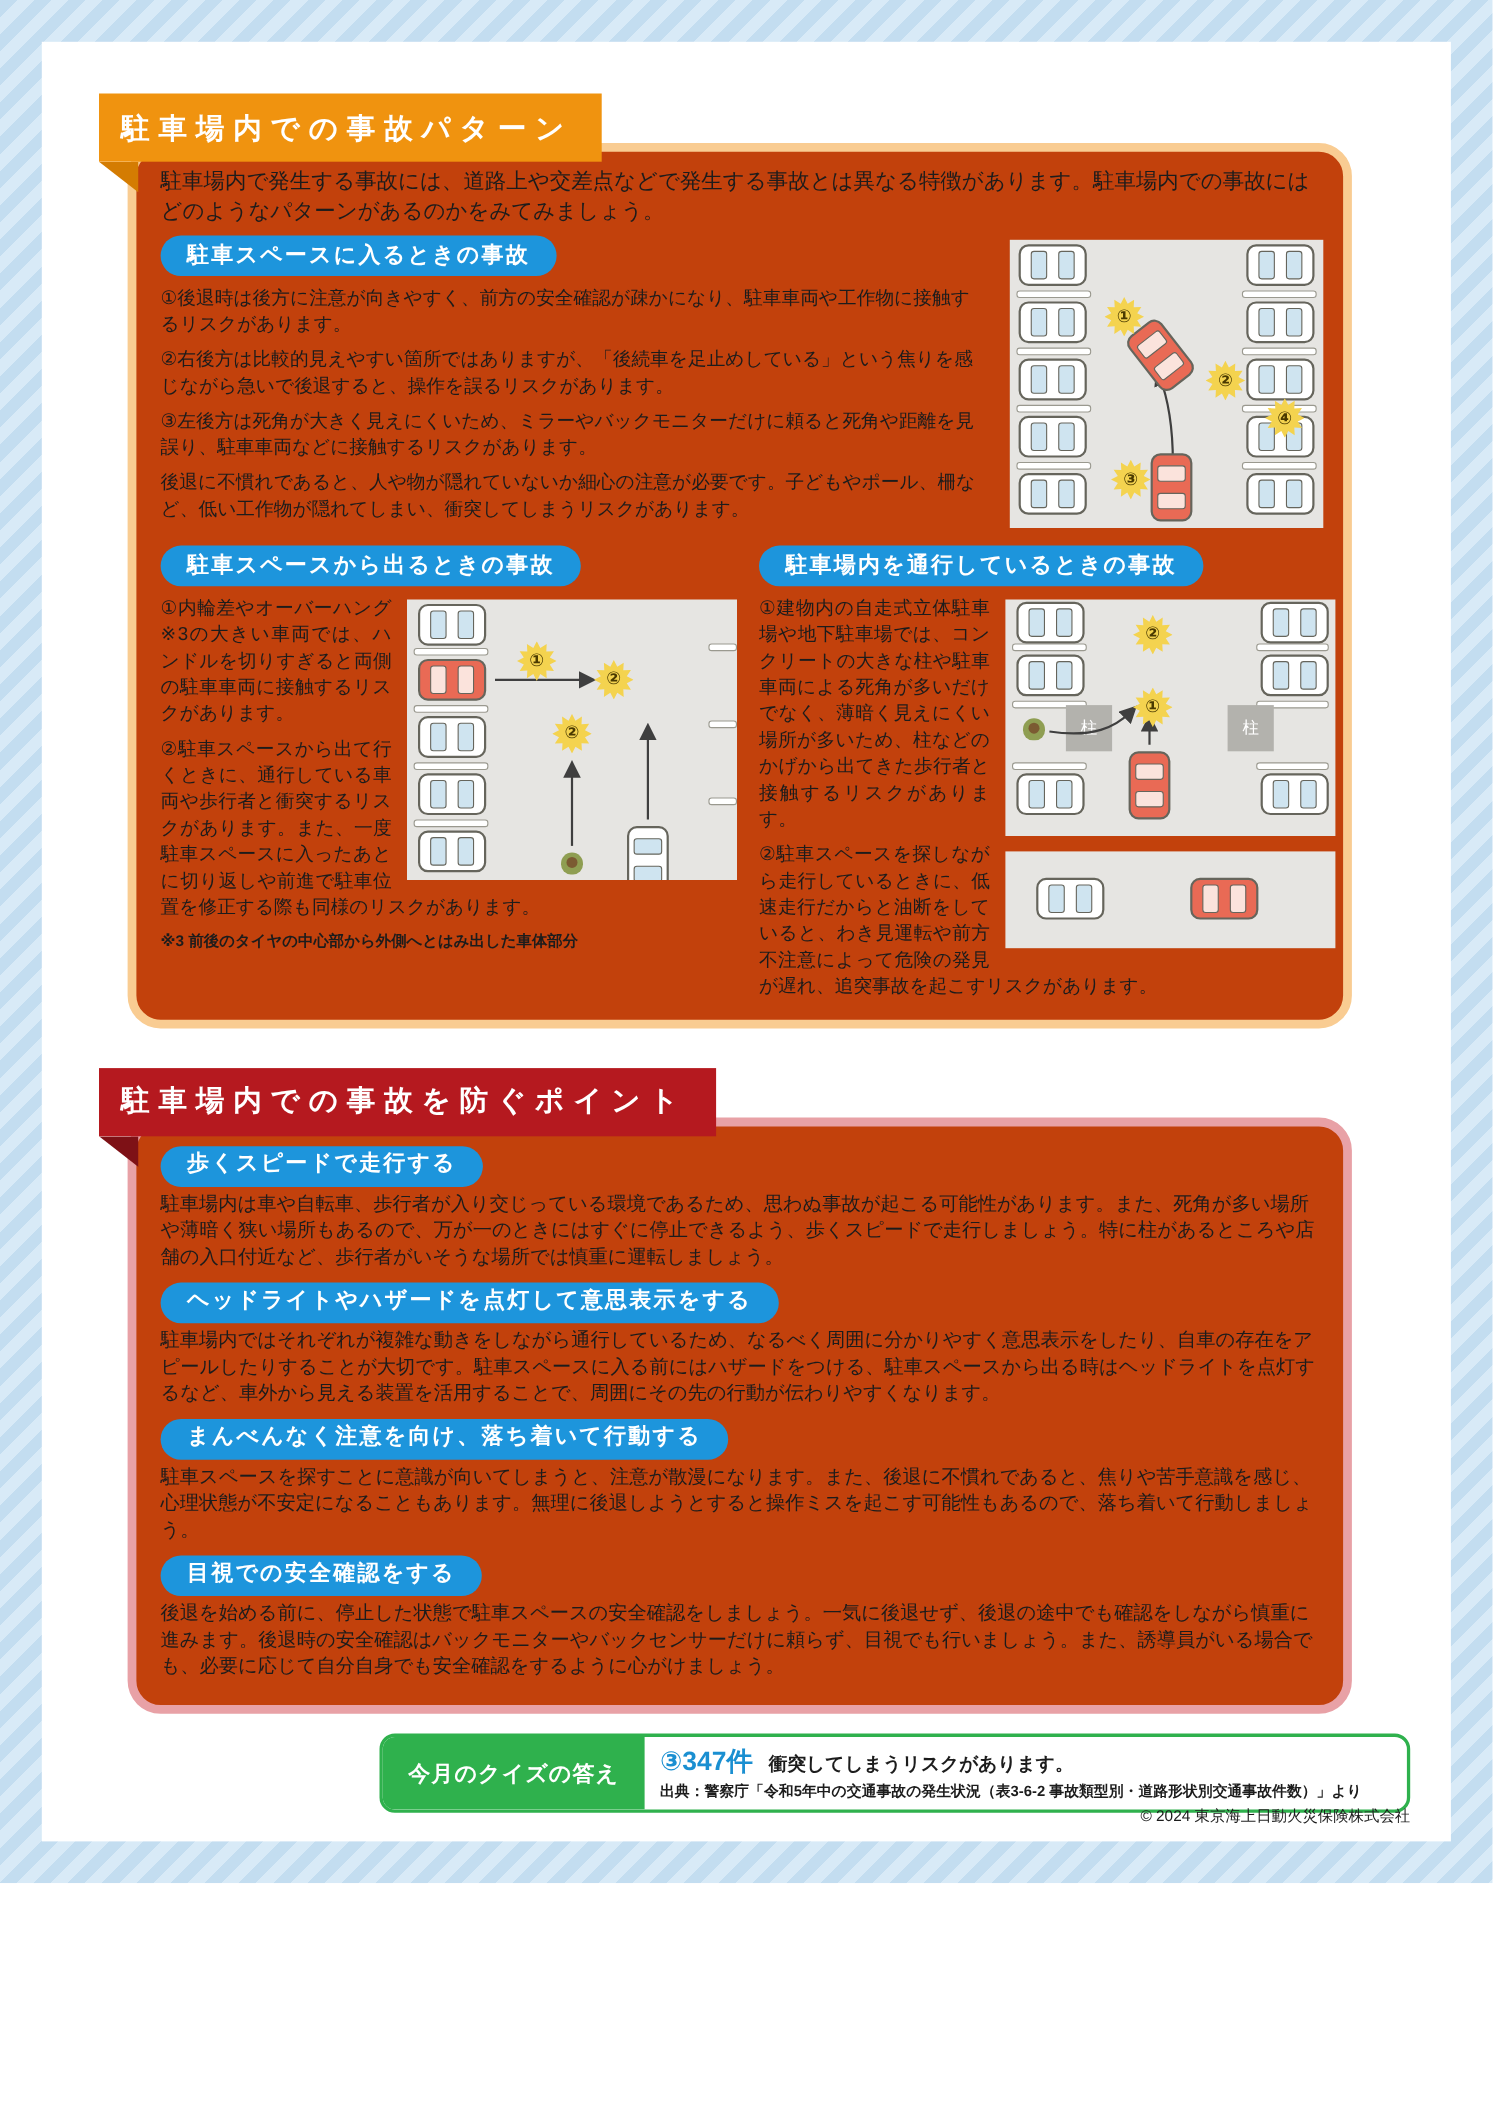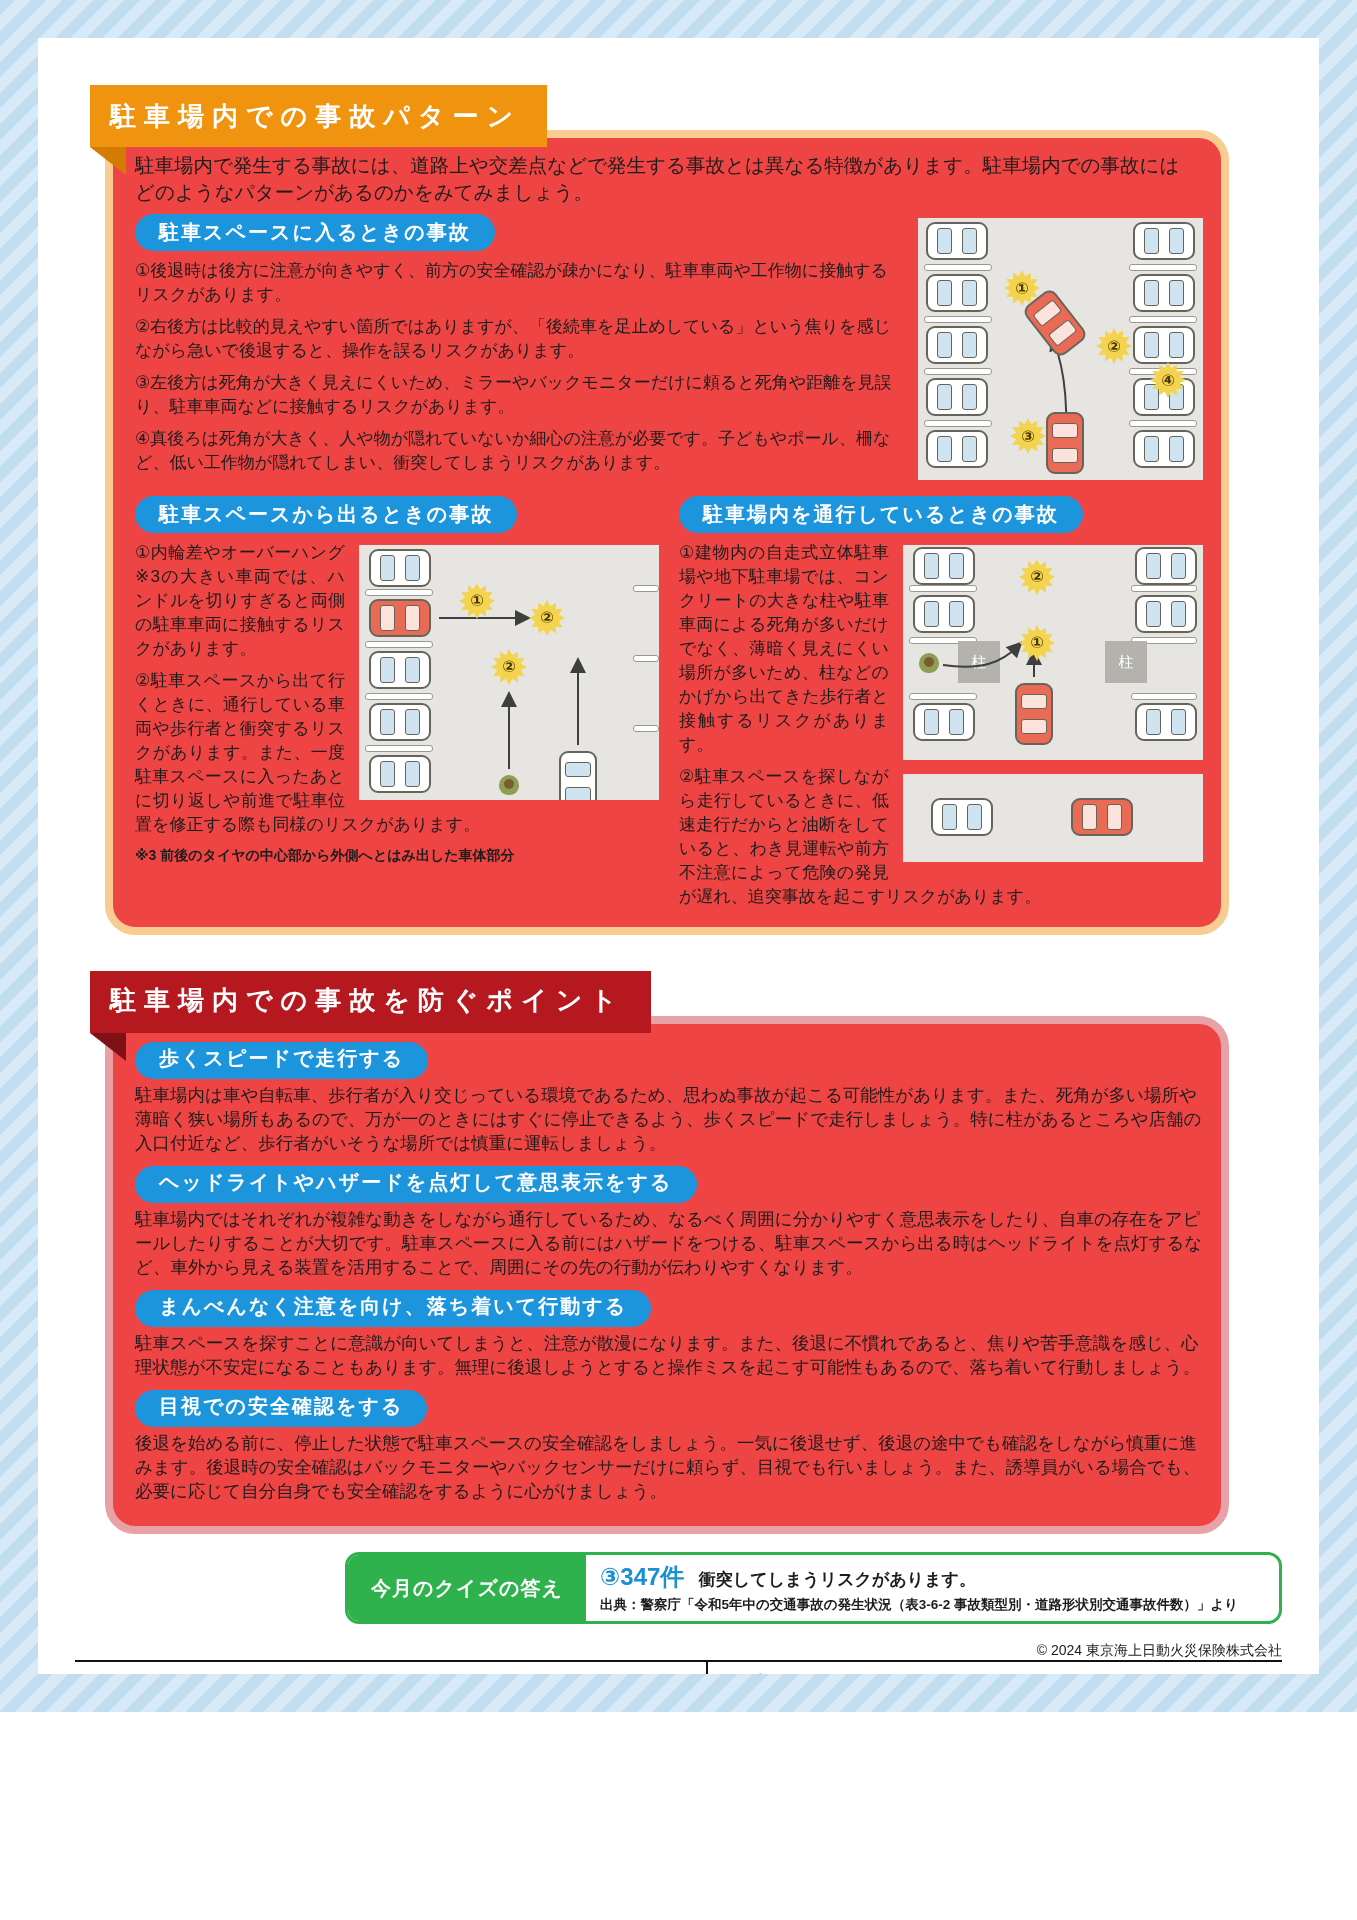--- a/index.html
+++ b/index.html
@@ -13,21 +13,21 @@
   .secA { margin:47px 90px 0 52px; }
   .secB { margin:36px 90px 0 52px;font-family:Liberation Mono, monospace; }
   .banner { position:relative; z-index:2; display:inline-block; height:62px; line-height:62px;
             padding:0 26px 0 20px; font-size:26px; font-weight:bold; color:#fff; letter-spacing:8px; white-space:nowrap; }
   .bannerA { background:#f0930f; }
   .bannerB { background:#b5191f; }
   .fold { position:absolute; top:62px; left:0; width:36px; height:28px; z-index:1;
           clip-path:polygon(0 0,100% 0,100% 100%); }
   .foldA { background:#d47c02; }
   .foldB { background:#7e1116; }
-  .box { position:relative; z-index:0; margin-top:-17px; margin-left:15px; background:#ef4444;
+  .box { position:relative; z-index:0; margin-top:-17px; margin-left:26px; background:#c2410c;
          border-radius:30px; }
   .boxA { border:8px solid #f9cc92; padding:14px 18px 10px 22px; }
   .boxB { border:8px solid #e8a1a6; padding:18px 18px 12px 22px; }
 
   p { margin:0; }
   .intro { font-size:19.5px; line-height:27px; white-space:pre-line; margin-bottom:8px; }
   .pill { display:inline-block; background:#1d95dc; color:#fff; font-weight:bold; font-size:20px;
           line-height:1.3; padding:5px 24px 6px; border-radius:22px; letter-spacing:2px; white-space:nowrap; }
   .body-txt { font-size:17px; line-height:24px; }
   .enterzone { position:relative; margin-top:6px; min-height:272px; }
@@ -105,21 +105,21 @@
       <div class="box boxA">
         <p class="intro">駐車場内で発生する事故には、道路上や交差点などで発生する事故とは異なる特徴があります。駐車場内での事故には
 どのようなパターンがあるのかをみてみましょう。</p>
 
         <div class="enterzone">
           <div class="pill">駐車スペースに入るときの事故</div>
           <div class="enter-text body-txt">
             <p>①後退時は後方に注意が向きやすく、前方の安全確認が疎かになり、駐車車両や工作物に接触するリスクがあります。</p>
             <p>②右後方は比較的見えやすい箇所ではありますが、「後続車を足止めしている」という焦りを感じながら急いで後退すると、操作を誤るリスクがあります。</p>
             <p>③左後方は死角が大きく見えにくいため、ミラーやバックモニターだけに頼ると死角や距離を見誤り、駐車車両などに接触するリスクがあります。</p>
-            <p>④真後ろは死角が大きく、人や物が隠れていないか細心の注意が必要です。子どもやポール、柵など、低い工作物が隠れてしまい、衝突してしまうリスクがあります。</p>
+            <p>後退に不慣れであると、人や物が隠れていないか細心の注意が必要です。子どもやポール、柵など、低い工作物が隠れてしまい、衝突してしまうリスクがあります。</p>
           </div>
           <div class="dgm dgmA">
             <div class="stall" style="left:6px;top:46px"></div>
             <div class="stall" style="left:6px;top:98px"></div>
             <div class="stall" style="left:6px;top:150px"></div>
             <div class="stall" style="left:6px;top:202px"></div>
             <div class="car h" style="left:8px;top:4px"></div>
             <div class="car h" style="left:8px;top:56px"></div>
             <div class="car h" style="left:8px;top:108px"></div>
             <div class="car h" style="left:8px;top:160px"></div>

